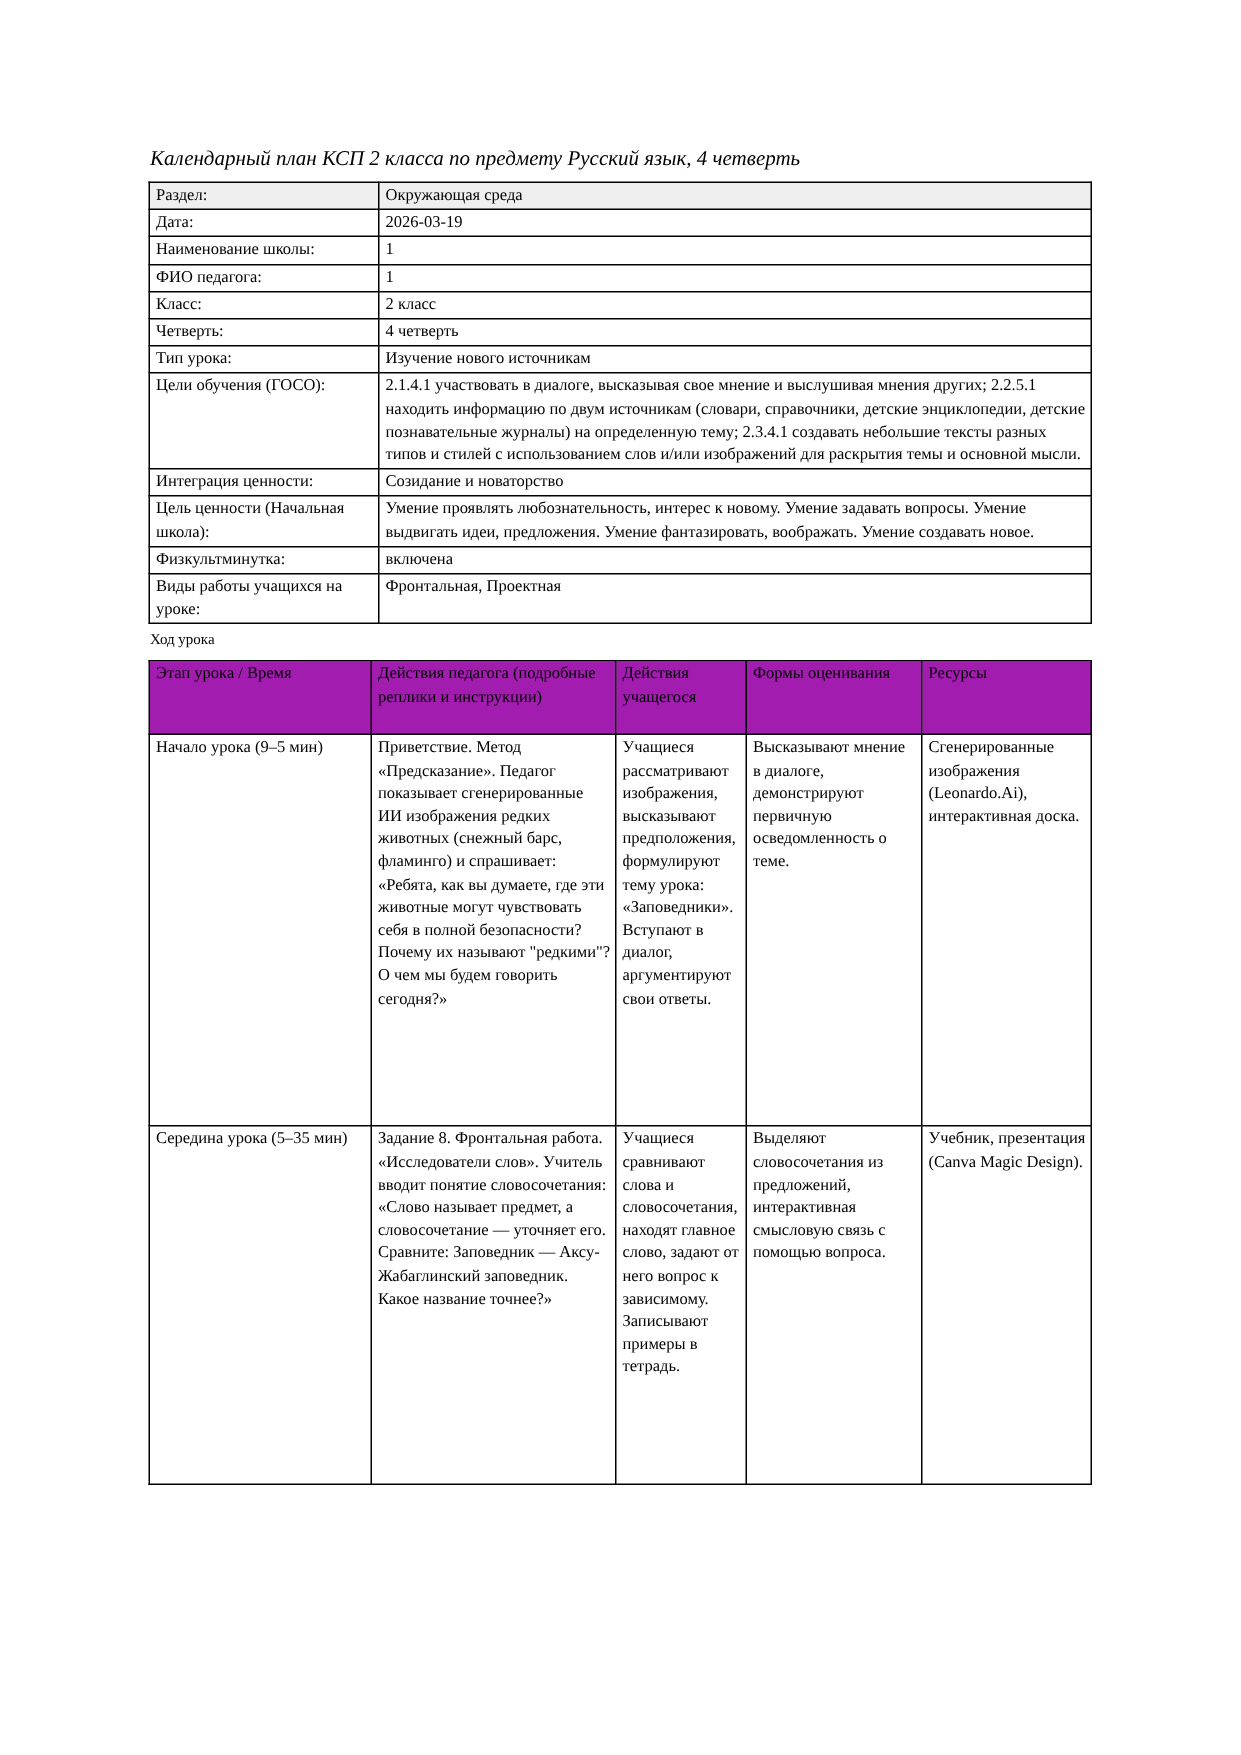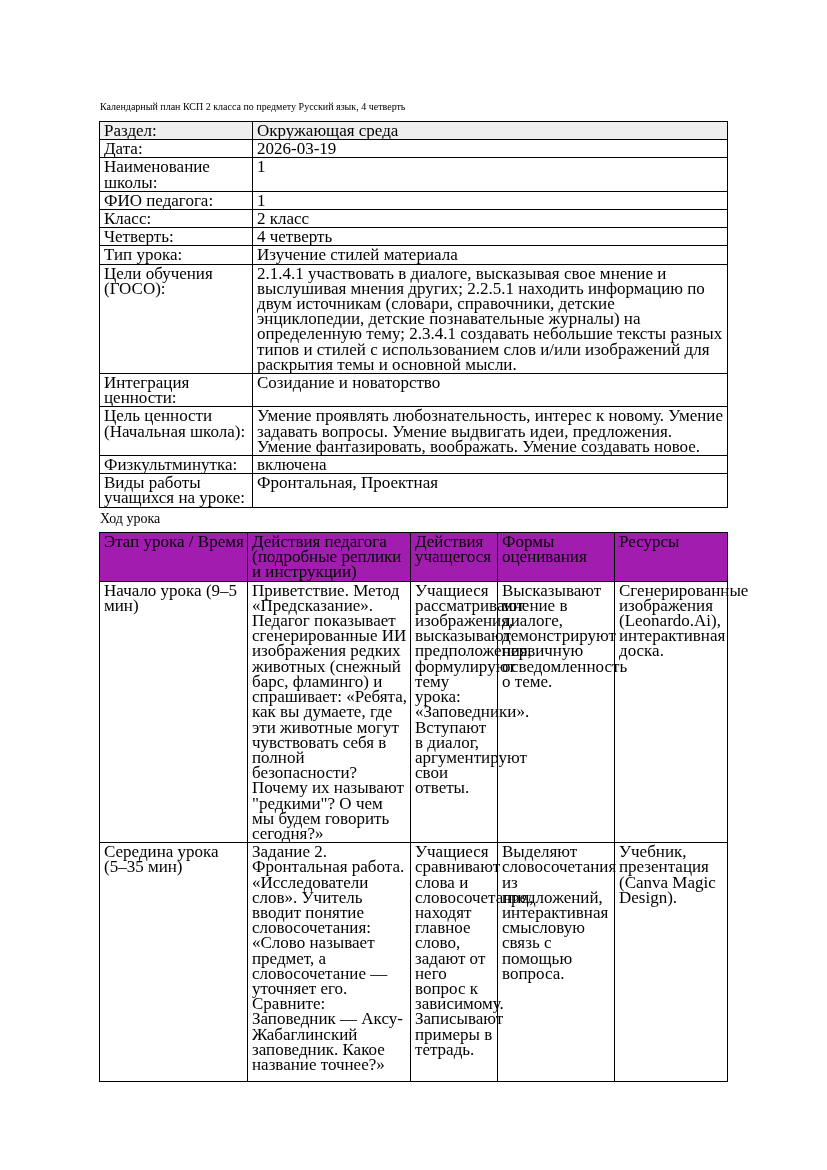--- a/index.html
+++ b/index.html
@@ -15,54 +15,55 @@
     -webkit-font-smoothing: none;
   }
   .page {
     position: relative;
     width: 827px;
     height: 1170px;
     box-sizing: border-box;
     padding: 99px 100px 0 99px;
   }
   .doc-title {
-    font-size: 10px;
+    font-size: 14px;
     line-height: 15px;
     margin: 0 0 7px 1px;
     white-space: nowrap;
+    font-style: italic;
   }
   table.kspt {
     border-collapse: collapse;
     width: 628px;
     table-layout: fixed;
     margin: 0;
   }
   table.kspt td, table.kspt th {
     border: 1px solid #000000;
     vertical-align: top;
     padding: 1px 3px 1px 4px;
-    font-size: 17px;
+    font-size: 11px;
     line-height: 15.2px;
     font-weight: normal;
     text-align: left;
   }
   
   #info-table col.c-label { width: 153px; }
   #info-table col.c-value { width: 475px; }
   #info-table tr.shaded td { background: #efefef; }
   
   #plan-table col.c-stage { width: 148px; }
   #plan-table col.c-teacher { width: 163px; }
   #plan-table col.c-student { width: 87px; }
   #plan-table col.c-assess { width: 117px; }
   #plan-table col.c-res { width: 113px; }
   #plan-table thead td { background: #a21caf; height: 46px; }
   #plan-table tbody td { }
   .section-label {
-    font-size: 14px;
+    font-size: 10px;
     line-height: 15px;
     margin: 3px 0 6px 1px;
   }
   .cell-text { white-space: pre-line; }
   .row-begin td { height: 258px; }
   .row-middle td { height: 236px; }
 </style>
 </head>
 <body>
 
@@ -95,21 +96,21 @@
       <tr>
         <td>Класс:</td>
         <td>2 класс</td>
       </tr>
       <tr>
         <td>Четверть:</td>
         <td>4 четверть</td>
       </tr>
       <tr>
         <td>Тип урока:</td>
-        <td>Изучение стилей материала</td>
+        <td>Изучение нового источникам</td>
       </tr>
       <tr>
         <td>Цели обучения (ГОСО):</td>
         <td>2.1.4.1 участвовать в диалоге, высказывая свое мнение и выслушивая мнения других; 2.2.5.1 находить информацию по двум источникам (словари, справочники, детские энциклопедии, детские познавательные журналы) на определенную тему; 2.3.4.1 создавать небольшие тексты разных типов и стилей с использованием слов и/или изображений для раскрытия темы и основной мысли.</td>
       </tr>
       <tr>
         <td>Интеграция ценности:</td>
         <td>Созидание и новаторство</td>
       </tr>
       <tr>
@@ -149,21 +150,21 @@
     <tbody>
       <tr class="row-begin">
         <td class="cell-text">Начало урока (9–5 мин)</td>
         <td class="cell-text">Приветствие. Метод «Предсказание». Педагог показывает сгенерированные ИИ изображения редких животных (снежный барс, фламинго) и спрашивает: «Ребята, как вы думаете, где эти животные могут чувствовать себя в полной безопасности? Почему их называют "редкими"? О чем мы будем говорить сегодня?»</td>
         <td class="cell-text">Учащиеся рассматривают изображения, высказывают предположения, формулируют тему урока: «Заповедники». Вступают в диалог, аргументируют свои ответы.</td>
         <td class="cell-text">Высказывают мнение в диалоге, демонстрируют первичную осведомленность о теме.</td>
         <td class="cell-text">Сгенерированные изображения (Leonardo.Ai), интерактивная доска.</td>
       </tr>
       <tr class="row-middle">
         <td class="cell-text">Середина урока (5–35 мин)</td>
-        <td class="cell-text">Задание 2. Фронтальная работа. «Исследователи слов». Учитель вводит понятие словосочетания: «Слово называет предмет, а словосочетание — уточняет его. Сравните: Заповедник — Аксу-Жабаглинский заповедник. Какое название точнее?»</td>
+        <td class="cell-text">Задание 8. Фронтальная работа. «Исследователи слов». Учитель вводит понятие словосочетания: «Слово называет предмет, а словосочетание — уточняет его. Сравните: Заповедник — Аксу-Жабаглинский заповедник. Какое название точнее?»</td>
         <td class="cell-text">Учащиеся сравнивают слова и словосочетания, находят главное слово, задают от него вопрос к зависимому. Записывают примеры в тетрадь.</td>
         <td class="cell-text">Выделяют словосочетания из предложений, интерактивная смысловую связь с помощью вопроса.</td>
         <td class="cell-text">Учебник, презентация (Canva Magic Design).</td>
       </tr>
     </tbody>
   </table>
 
 </div>
 
 </body></html>

